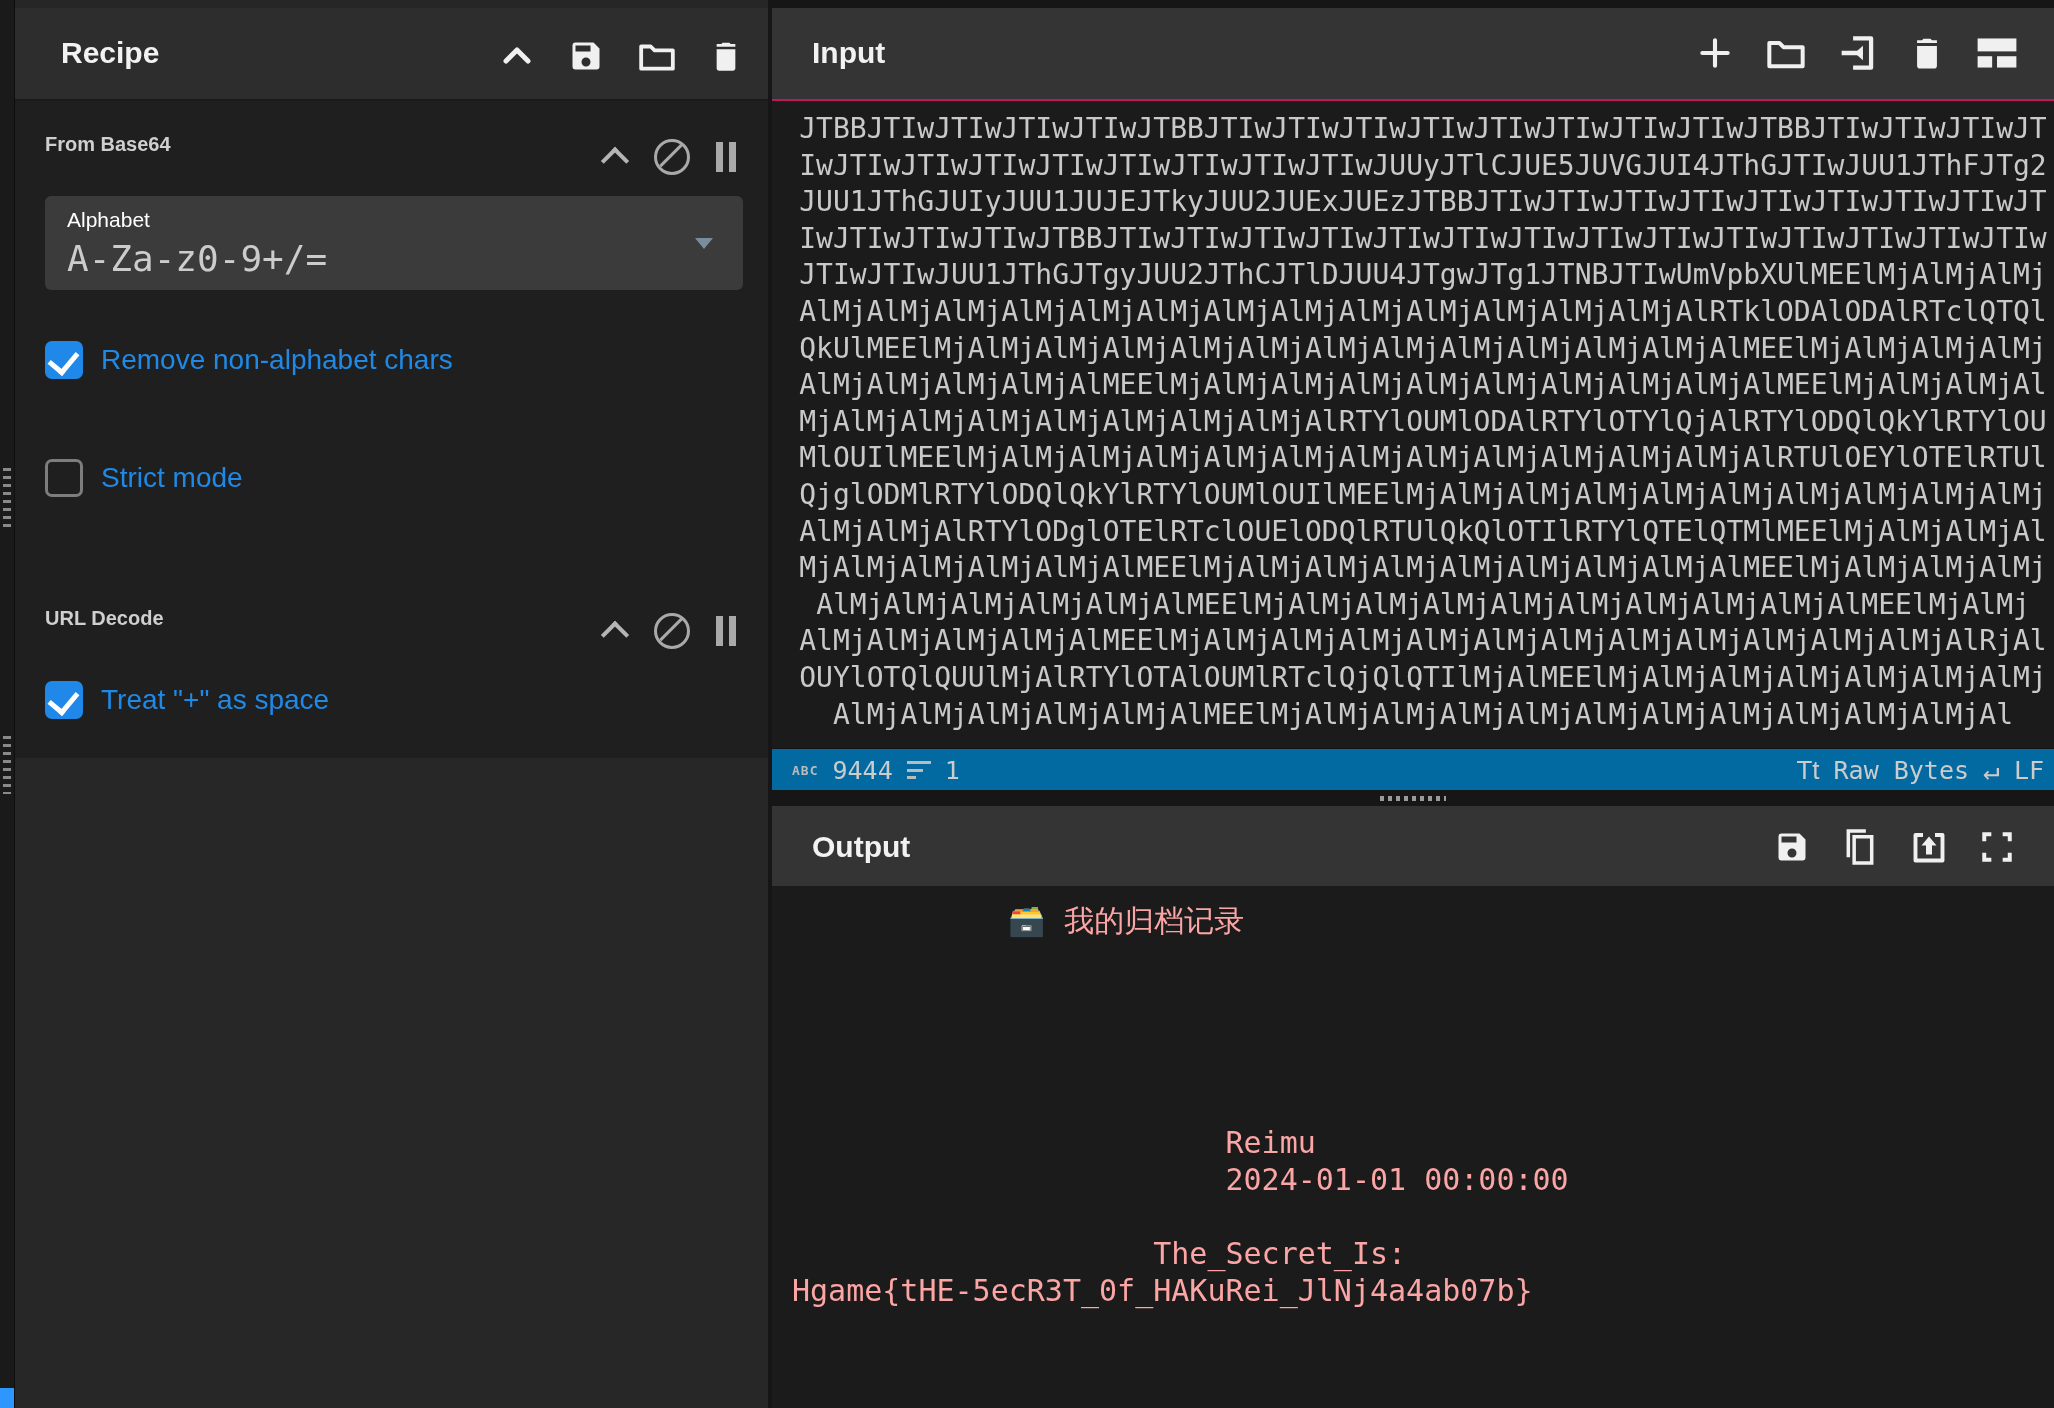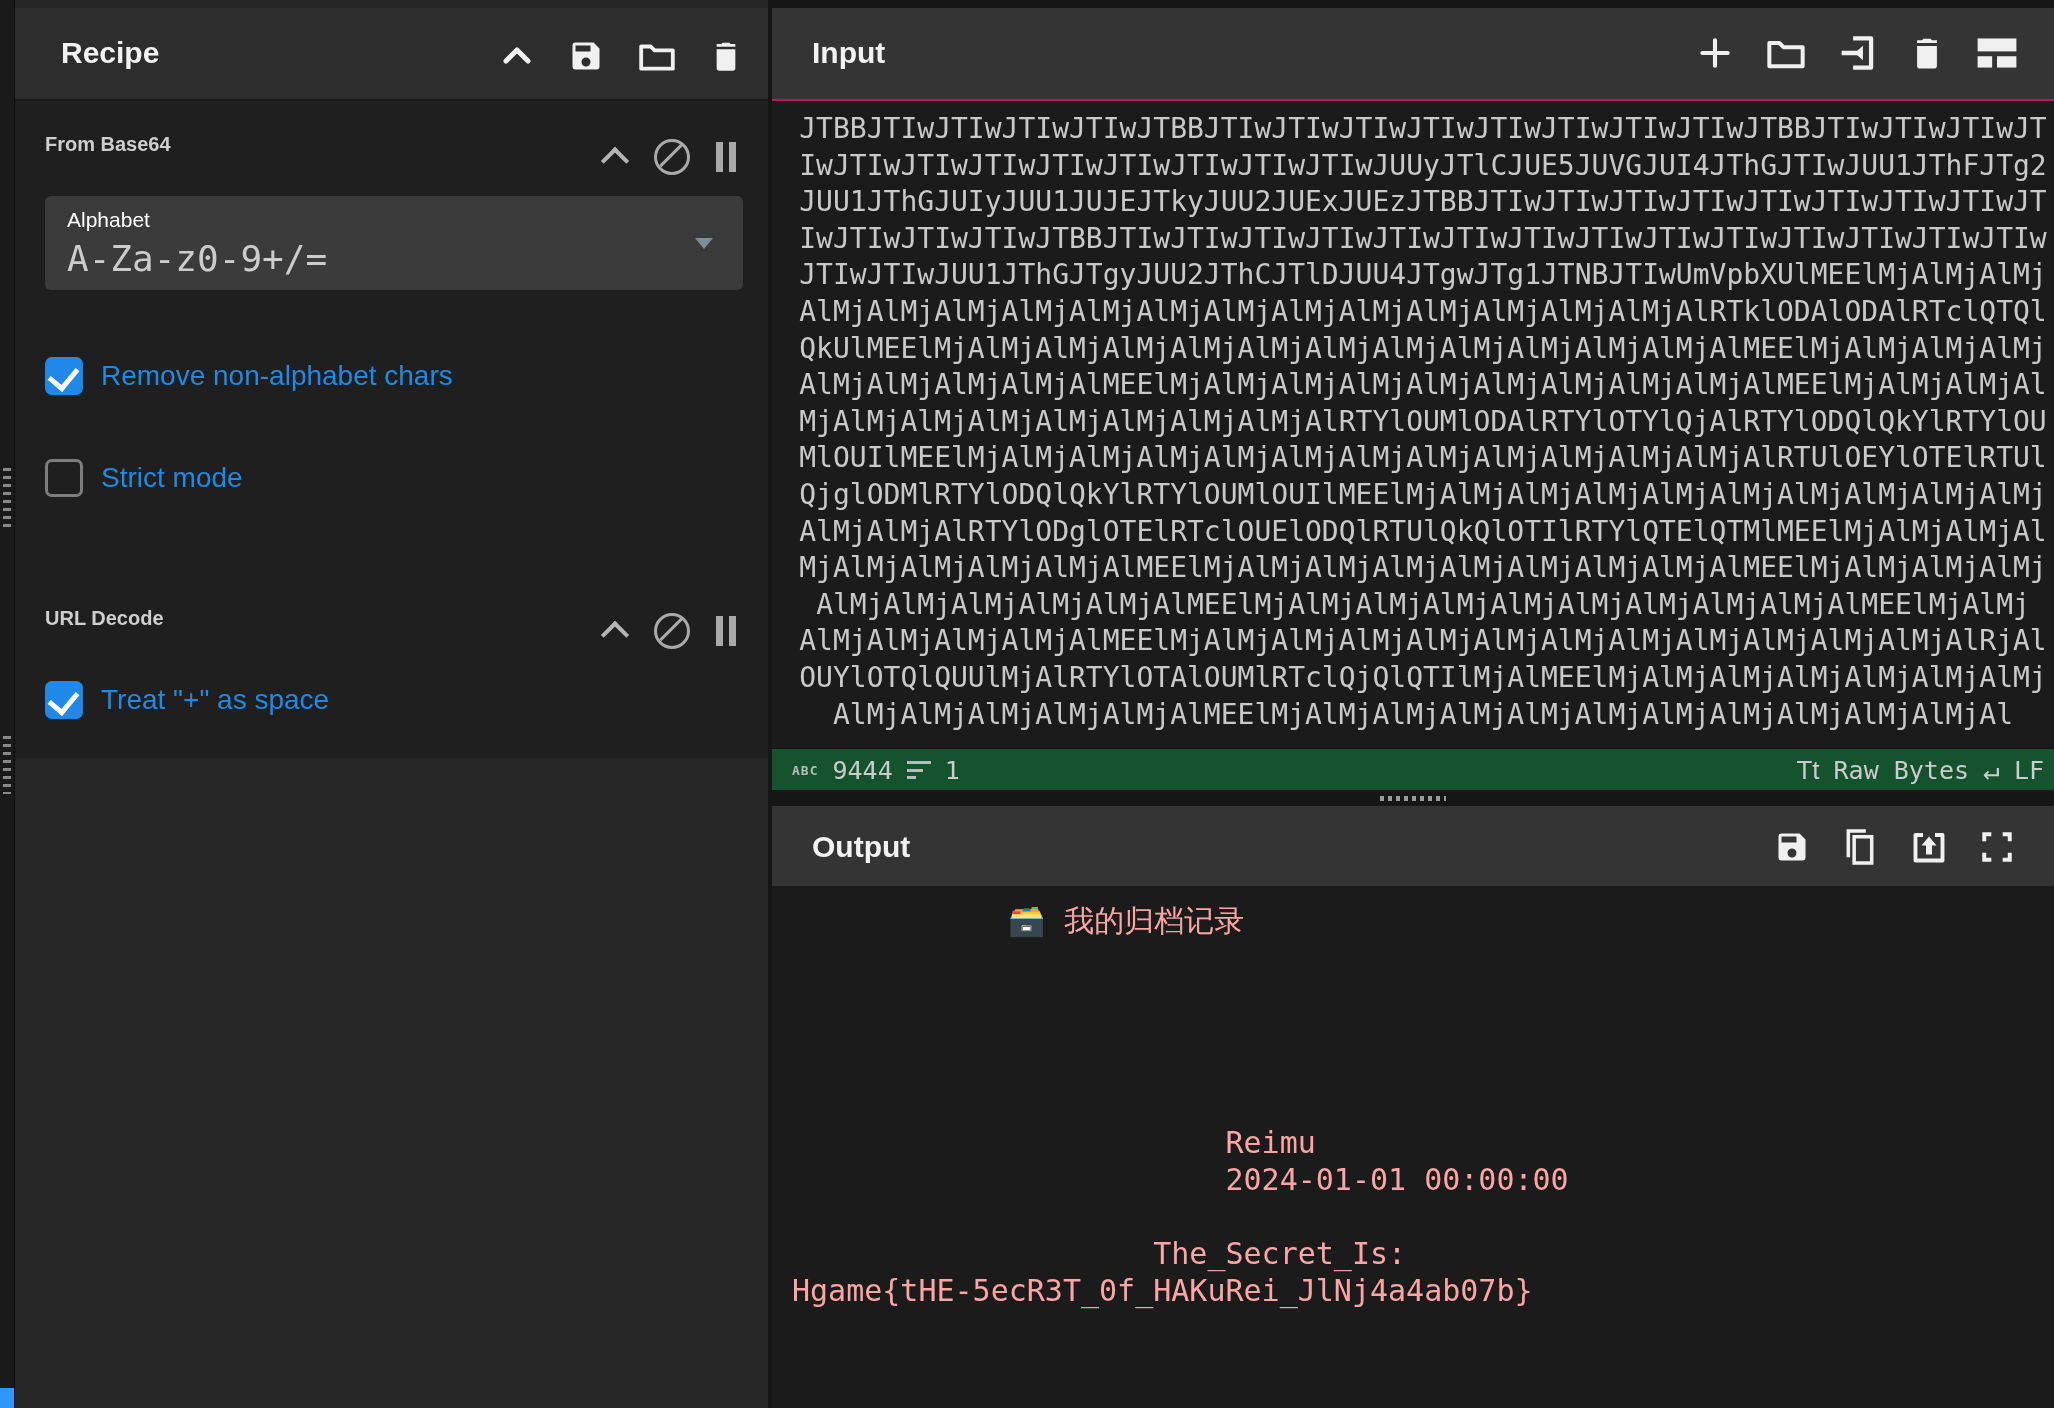--- a/index.html
+++ b/index.html
@@ -56,21 +56,21 @@
 
   
   .wicon svg{display:block;}
 
   
   #input-header{left:772px;top:8px;width:1282px;height:91px;background:#343434;border-bottom:2px solid #be185d;}
   #input-title{left:24px;top:28px;}
   #input-body{left:772px;top:101px;width:1282px;height:647px;background:#1b1b1b;overflow:hidden;text-align:center;}
   #input-text{margin:0;padding:10px 0 0 20px;color:#c9c9c9;font-family:"DejaVu Sans Mono",monospace;
     font-size:28px;line-height:36.6px;white-space:pre;}
-  #input-footer{left:772px;top:748px;width:1282px;height:42px;background:#14532d;border-top:1px solid #141414;
+  #input-footer{left:772px;top:748px;width:1282px;height:42px;background:#0369a1;border-top:1px solid #141414;
     display:flex;align-items:center;color:#cccccc;font-family:"DejaVu Sans Mono",monospace;font-size:25px;}
   .foot-left{display:flex;align-items:center;gap:14px;margin-left:20px;}
   .foot-right{display:flex;align-items:center;gap:14px;margin-left:auto;margin-right:10px;}
   .abc-icon{font-size:13px;font-weight:bold;letter-spacing:1px;color:#bbbbbb;border-radius:2px;}
   .lines-icon{width:24px;height:18px;display:flex;flex-direction:column;justify-content:space-between;}
   .lines-icon span{display:block;height:3px;background:#bbbbbb;}
   .lines-icon .l1{width:24px;} .lines-icon .l2{width:16px;} .lines-icon .l3{width:9px;}
   .tt-icon{font-size:26px;color:#cccccc;font-family:"Liberation Sans",sans-serif;}
   .ret-icon{font-size:28px;color:#cccccc;}
 
@@ -132,21 +132,21 @@
           <div class="ban"></div>
           <div class="pause"></div>
         </div>
 
         <div id="alphabet-box">
           <span id="alphabet-label">Alphabet</span>
           <span id="alphabet-value">A-Za-z0-9+/=</span>
           <span id="alphabet-caret"></span>
         </div>
 
-        <div class="cb-row" style="left:30px;top:256px;">
+        <div class="cb-row" style="left:30px;top:240px;">
           <span class="cb checked"></span>
           <span class="cb-label">Remove non-alphabet chars</span>
         </div>
 
         <div class="cb-row" style="left:30px;top:358px;">
           <span class="cb unchecked"></span>
           <span class="cb-label">Strict mode</span>
         </div>
       </div>
 

